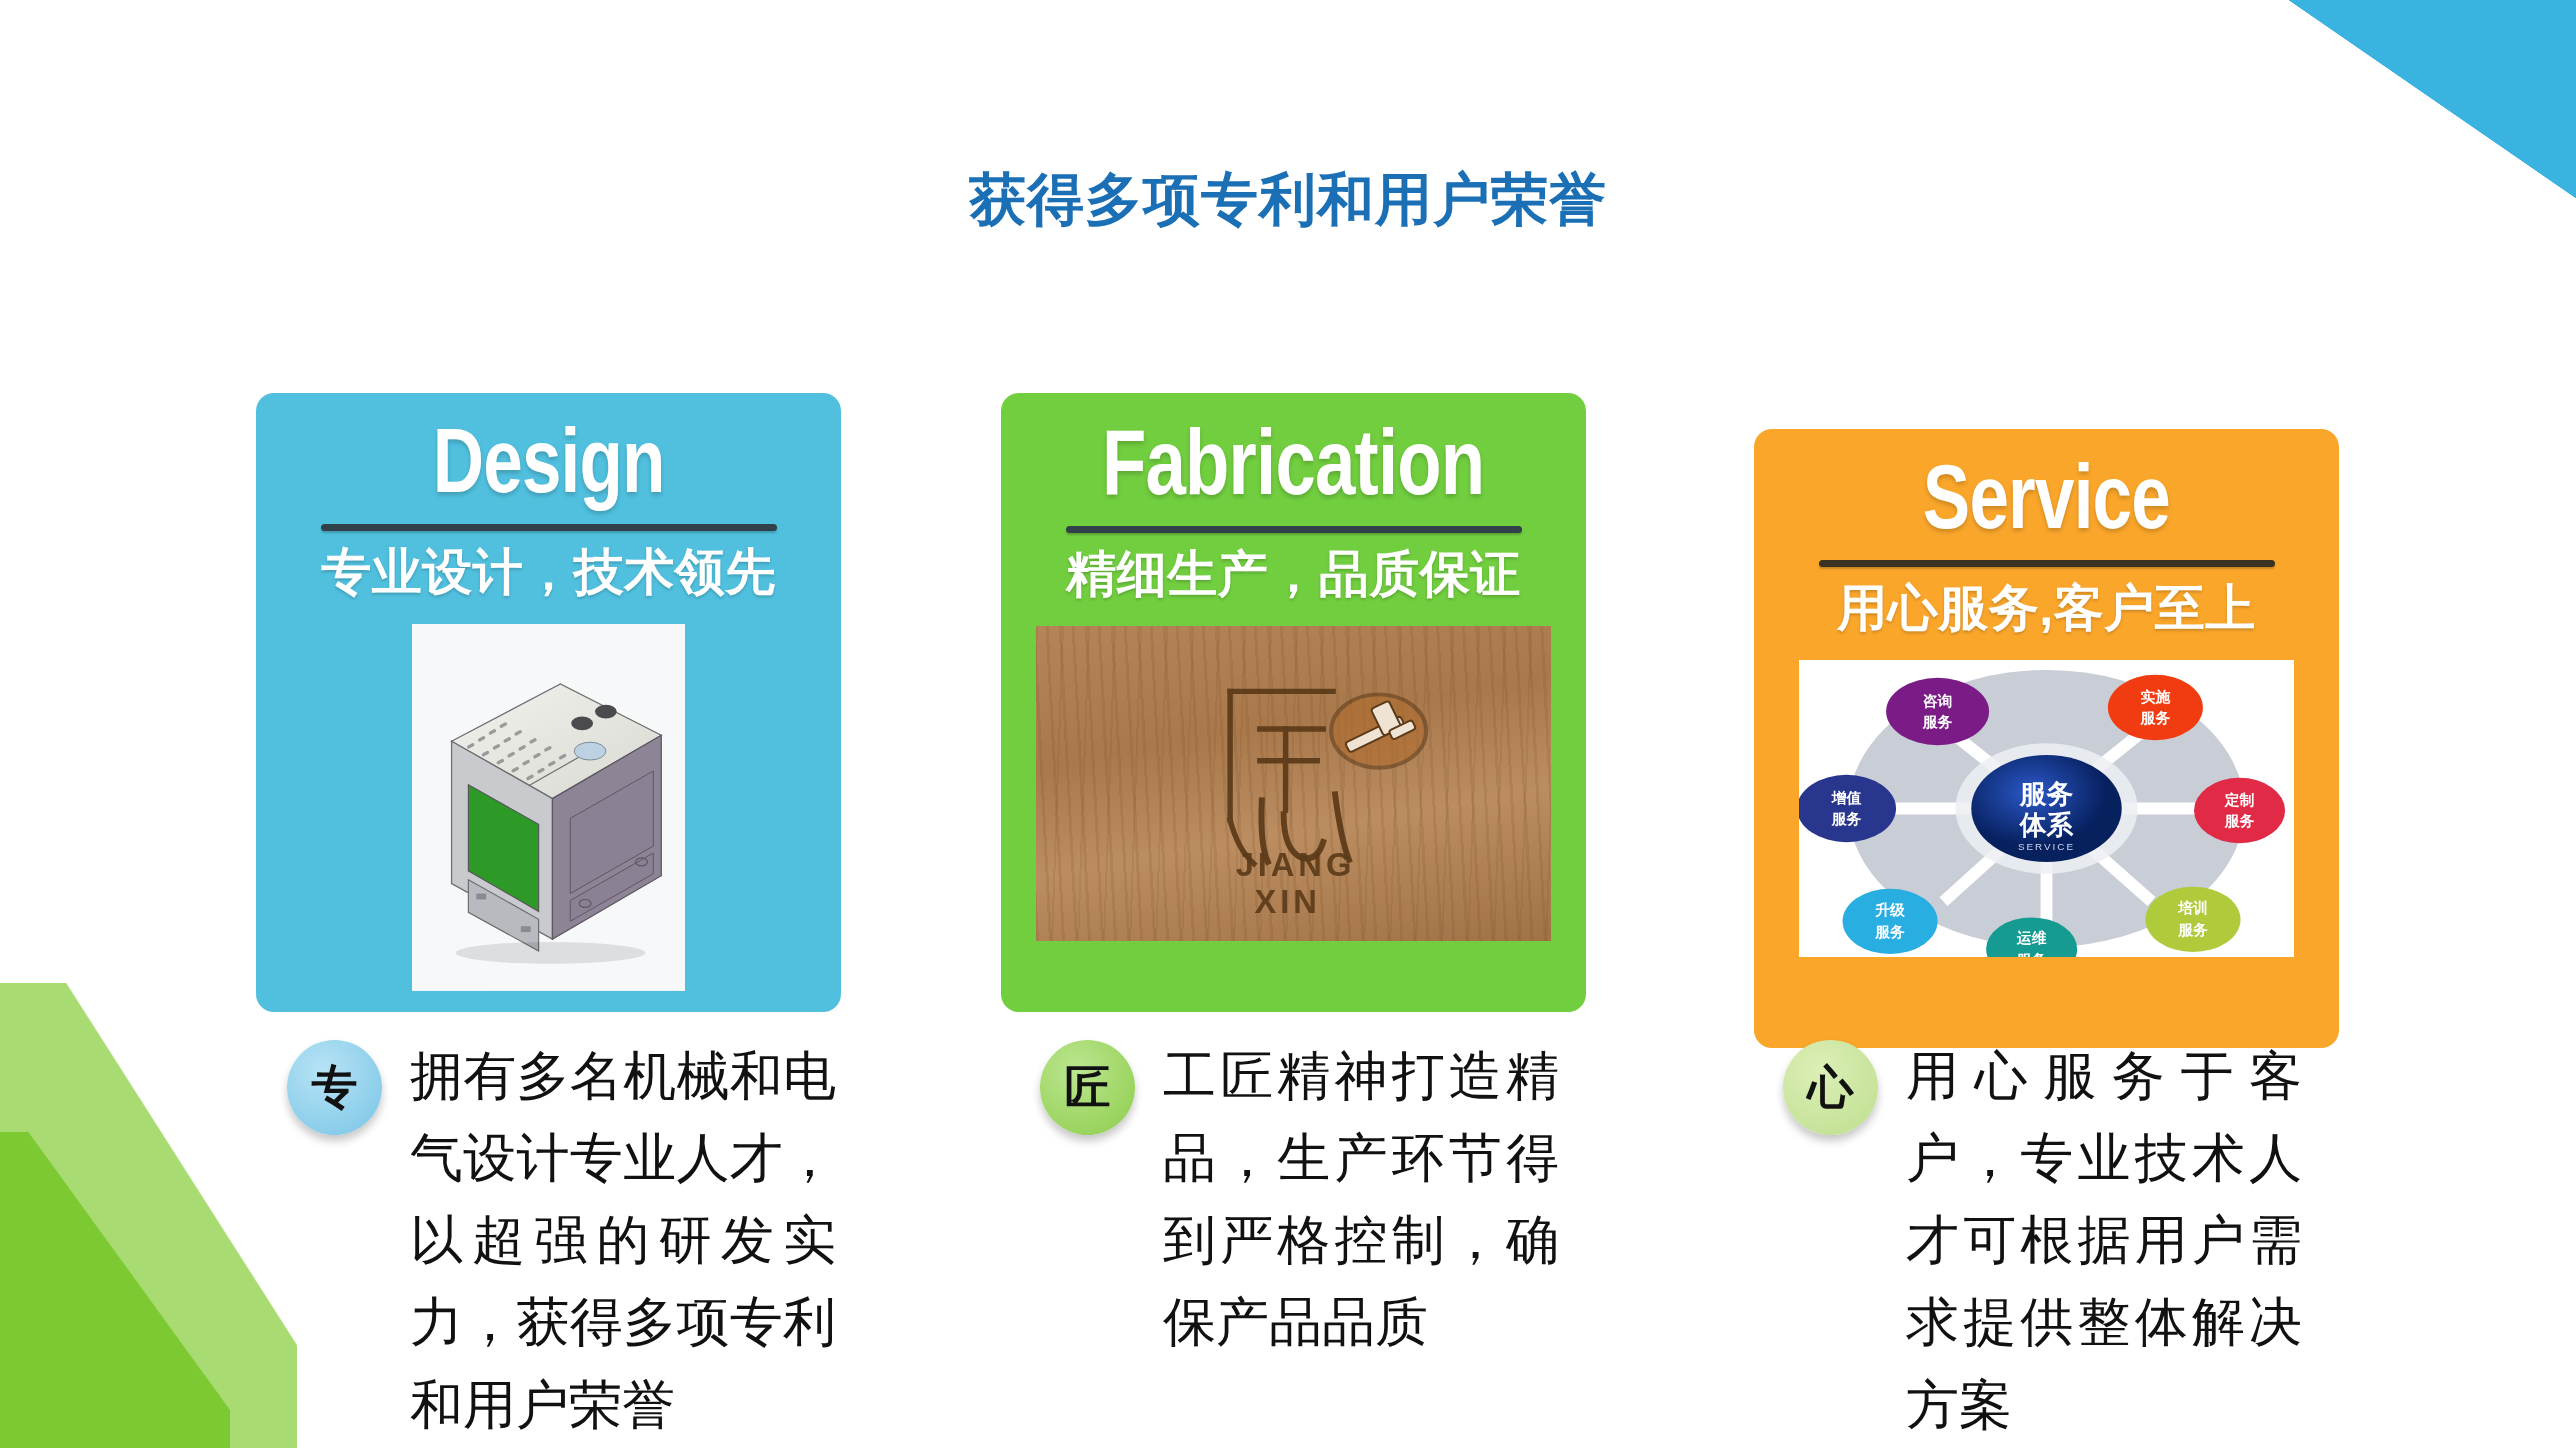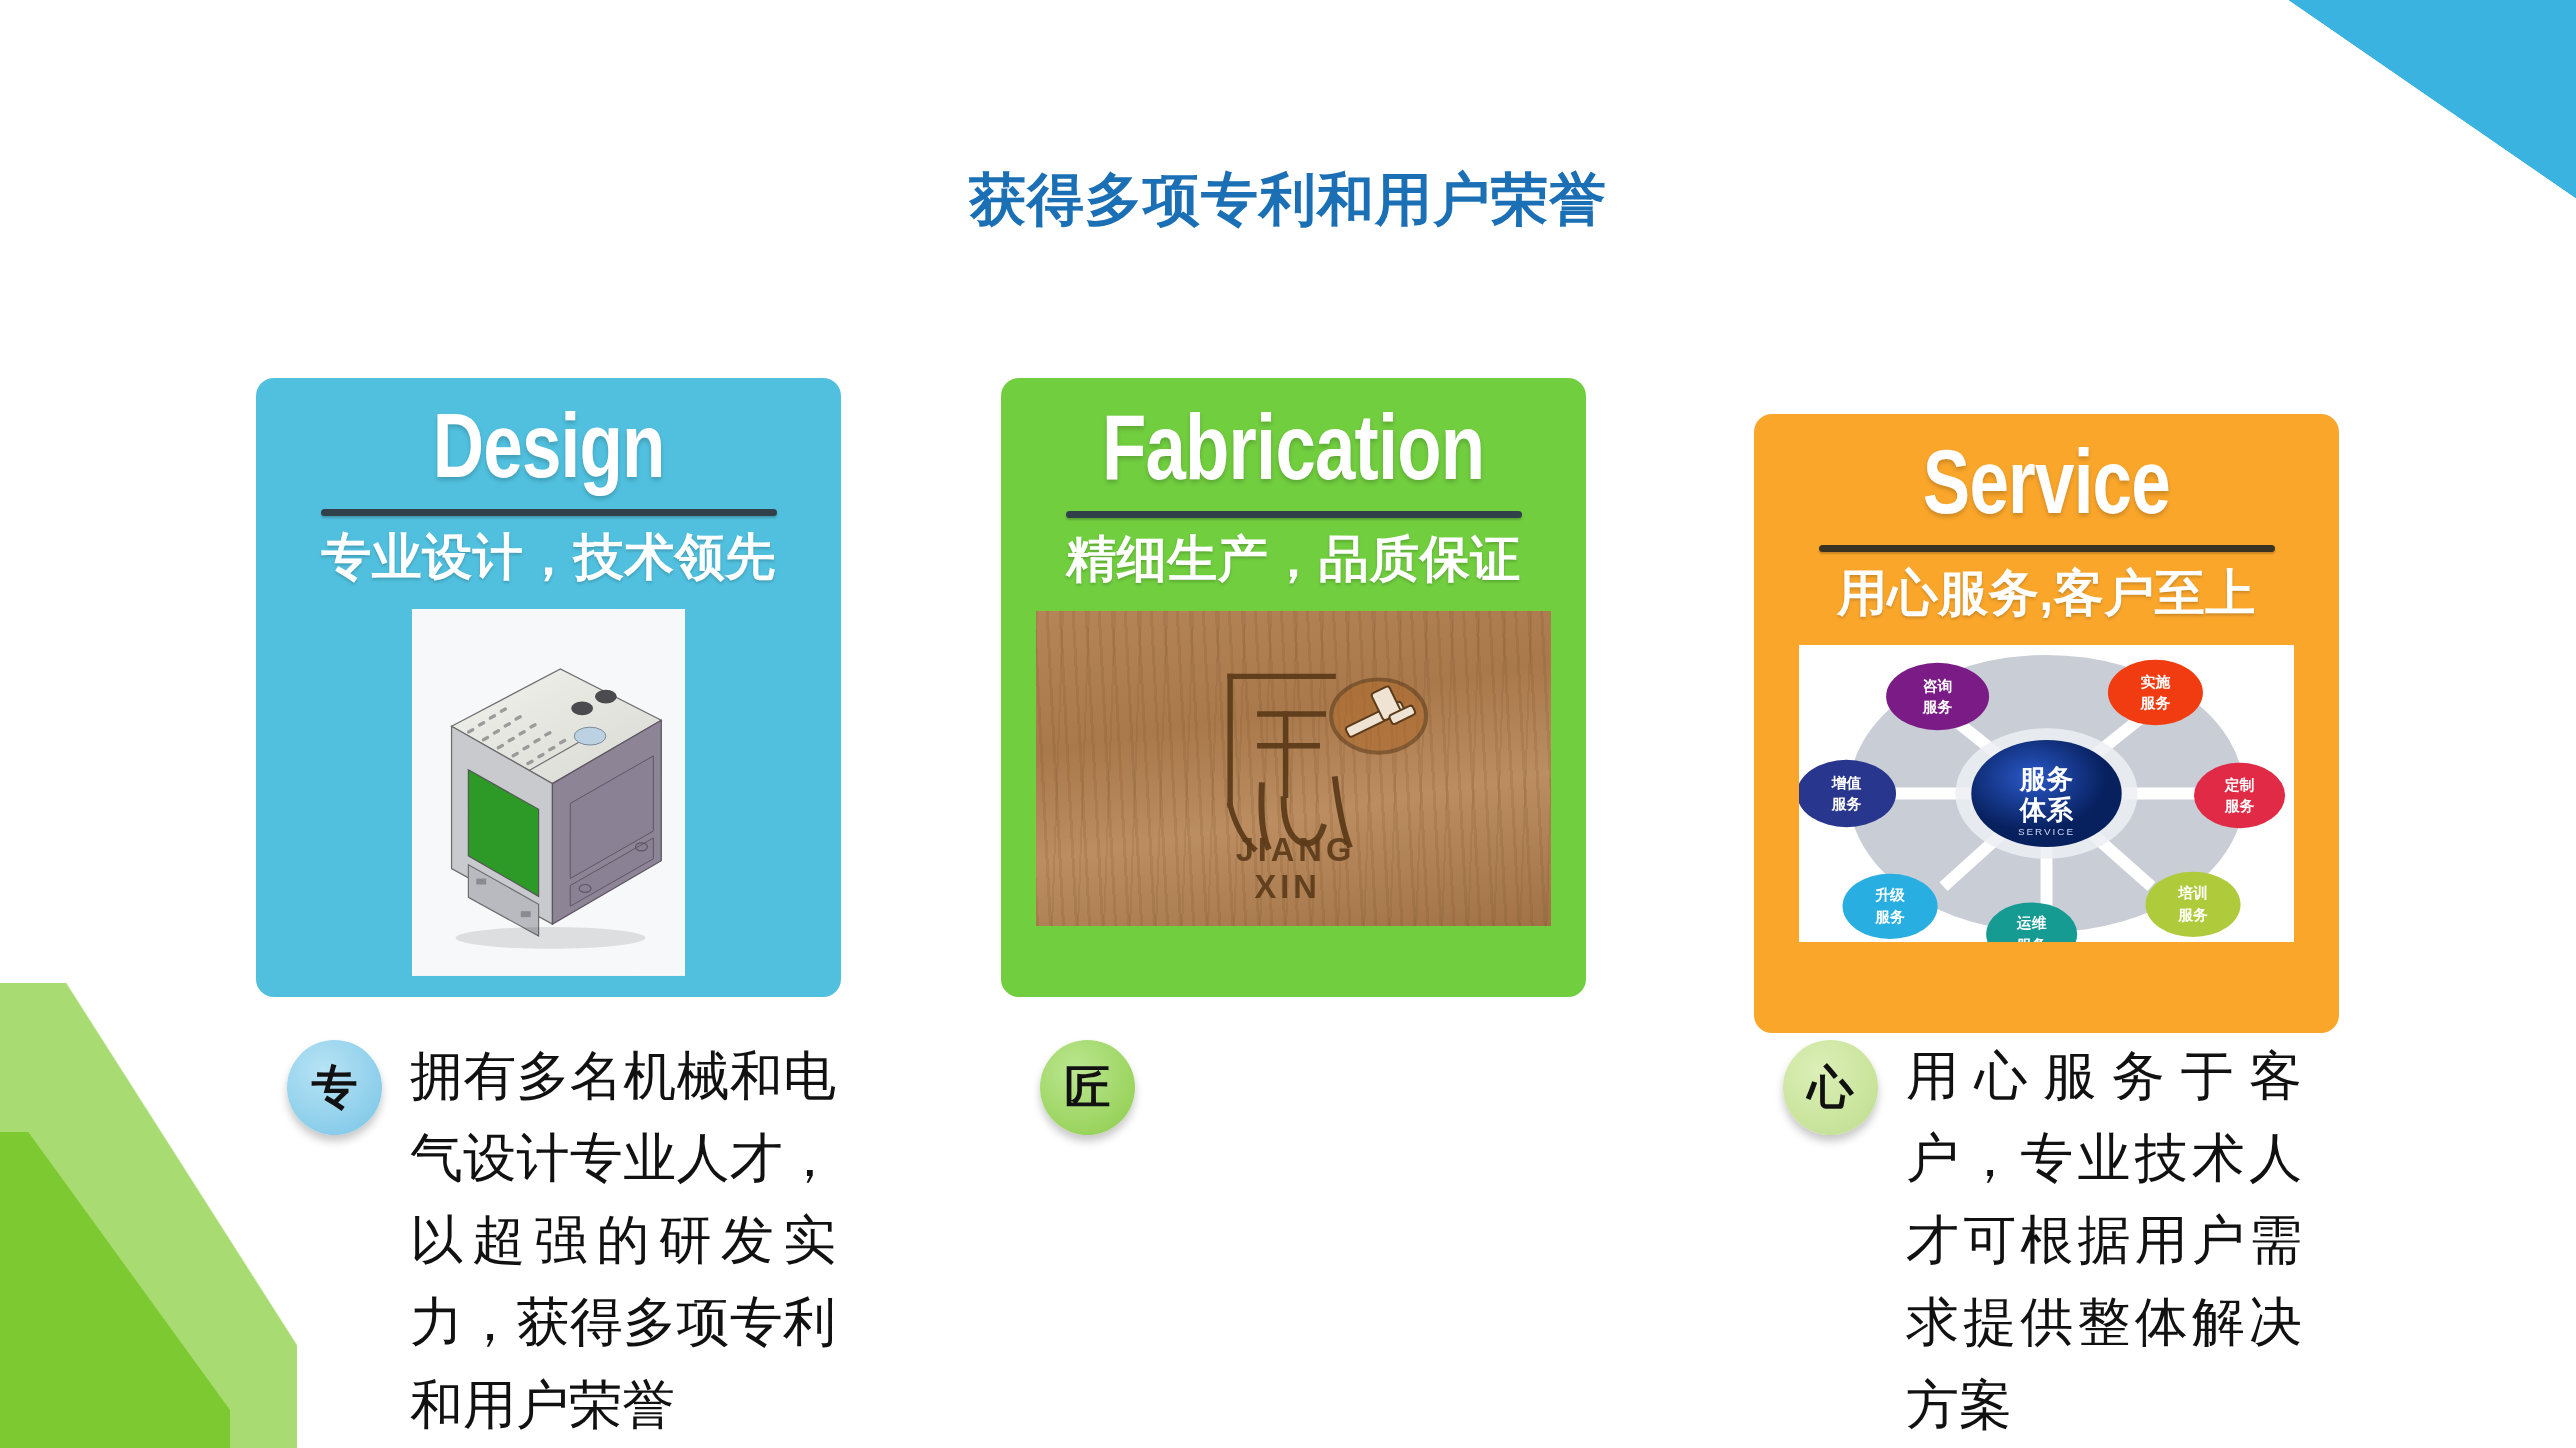--- a/index.html
+++ b/index.html
@@ -30,21 +30,21 @@
     text-align:center;color:#1A6FB5;
     font-family:"Liberation Serif","DejaVu Serif",serif;
     font-weight:700;font-size:57px;line-height:1.32;
     letter-spacing:1px;white-space:pre-line;
   }
   .headline .l1{display:block;}
   .headline .l2{display:block;}
 
   
   .cards{
-    position:absolute;left:0;top:378px;width:2576px;height:634px;
+    position:absolute;left:0;top:393px;width:2576px;height:634px;
   }
   .card{
     position:absolute;top:0;width:585px;height:619px;
     border-radius:18px;box-sizing:border-box;
     display:flex;flex-direction:column;align-items:center;
     padding-top:22px;
   }
   .card.c1{left:256px;background:#50C0DE;}
   .card.c2{left:1001px;background:#71CE3F;}
   .card.c3{left:1754px;background:#FAA62B;margin-top:36px;}
@@ -309,20 +309,21 @@
 
 <div class="features">
 
   <div class="feature f1">
     <div class="badge b1">专</div>
     <div class="feature-text">拥有多名机械和电气设计专业人才，以超强的研发实力，获得多项专利和用户荣誉</div>
   </div>
 
   <div class="feature f2">
     <div class="badge b2">匠</div>
+    <div class="feature-text">工匠精神打造精品，生产环节得到严格控制，确保产品品质</div>
   </div>
 
   <div class="feature f3">
     <div class="badge b3">心</div>
     <div class="feature-text">用心服务于客户，专业技术人才可根据用户需求提供整体解决方案</div>
   </div>
 </div>
 
 
 </body></html>

